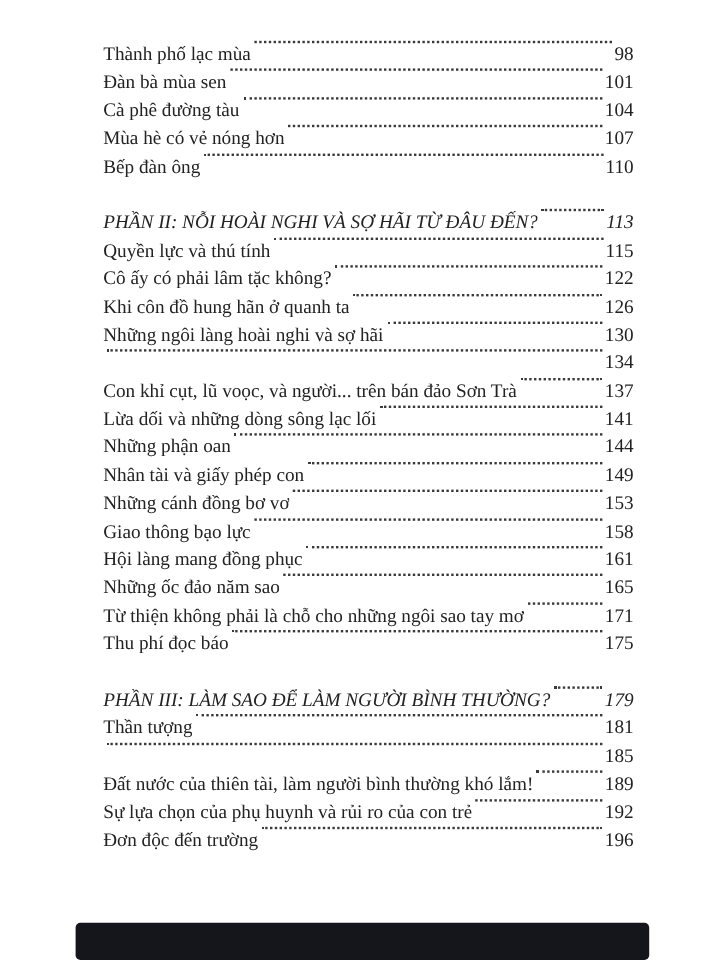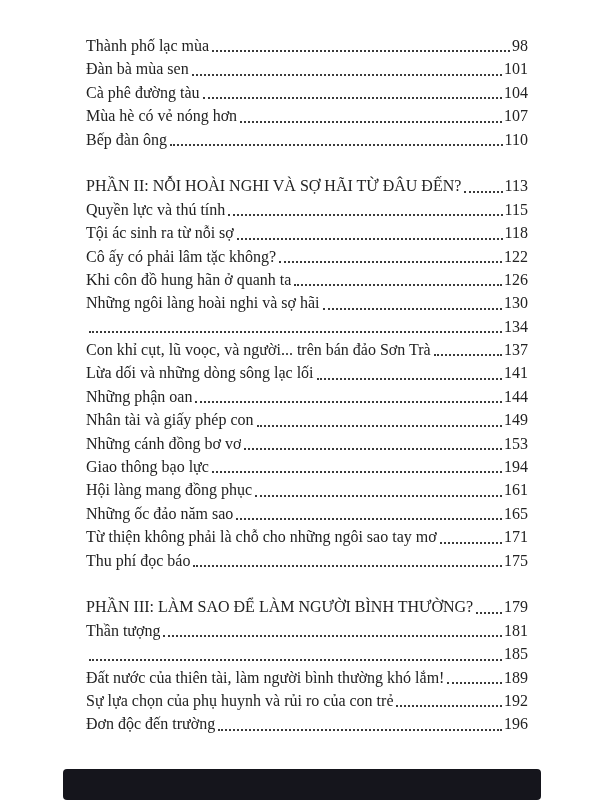--- a/index.html
+++ b/index.html
@@ -16,28 +16,29 @@
     overflow: hidden;
   }
   .toc {
     position: absolute;
     top: 34px;
     left: 86px;
     right: 72px;
   }
   .toc-row {
     display: flex;
-    align-items: flex-end;
+    align-items: flex-start;
     height: 23.4px;
     font-size: 16px;
     line-height: 23.4px;
     white-space: nowrap;
   }
   .toc-row.toc-header {
     margin-top: 23.4px;
+    font-style: italic;
   }
   .toc-title {
     flex: 0 1 auto;
     overflow: hidden;
   }
   .toc-leader {
     flex: 1 1 auto;
     min-width: 8px;
     border-bottom: 2px dotted #3a3a3a;
     margin: 0 2px 5px 3px;
@@ -95,25 +96,20 @@
     <span class="toc-leader" style="border-bottom-color: rgb(58, 58, 58);"></span>
     <span class="toc-page">113</span>
   </div>
 
   <div class="toc-row">
     <span class="toc-title">Quyền lực và thú tính</span>
     <span class="toc-leader" style="border-bottom-color: rgb(58, 58, 58);"></span>
     <span class="toc-page">115</span>
   </div>
 
-  <div class="toc-row">
-    <span class="toc-title">Tội ác sinh ra từ nỗi sợ</span>
-    <span class="toc-leader" style="border-bottom-color: rgb(58, 58, 58);"></span>
-    <span class="toc-page">118</span>
-  </div>
 
   <div class="toc-row">
     <span class="toc-title">Cô ấy có phải lâm tặc không?</span>
     <span class="toc-leader" style="border-bottom-color: rgb(58, 58, 58);"></span>
     <span class="toc-page">122</span>
   </div>
 
   <div class="toc-row">
     <span class="toc-title">Khi côn đồ hung hãn ở quanh ta</span>
     <span class="toc-leader" style="border-bottom-color: rgb(58, 58, 58);"></span>
@@ -157,21 +153,21 @@
 
   <div class="toc-row">
     <span class="toc-title">Những cánh đồng bơ vơ</span>
     <span class="toc-leader" style="border-bottom-color: rgb(58, 58, 58);"></span>
     <span class="toc-page">153</span>
   </div>
 
   <div class="toc-row">
     <span class="toc-title">Giao thông bạo lực</span>
     <span class="toc-leader" style="border-bottom-color: rgb(58, 58, 58);"></span>
-    <span class="toc-page">194</span>
+    <span class="toc-page">158</span>
   </div>
 
   <div class="toc-row">
     <span class="toc-title">Hội làng mang đồng phục</span>
     <span class="toc-leader" style="border-bottom-color: rgb(58, 58, 58);"></span>
     <span class="toc-page">161</span>
   </div>
 
   <div class="toc-row">
     <span class="toc-title">Những ốc đảo năm sao</span>

